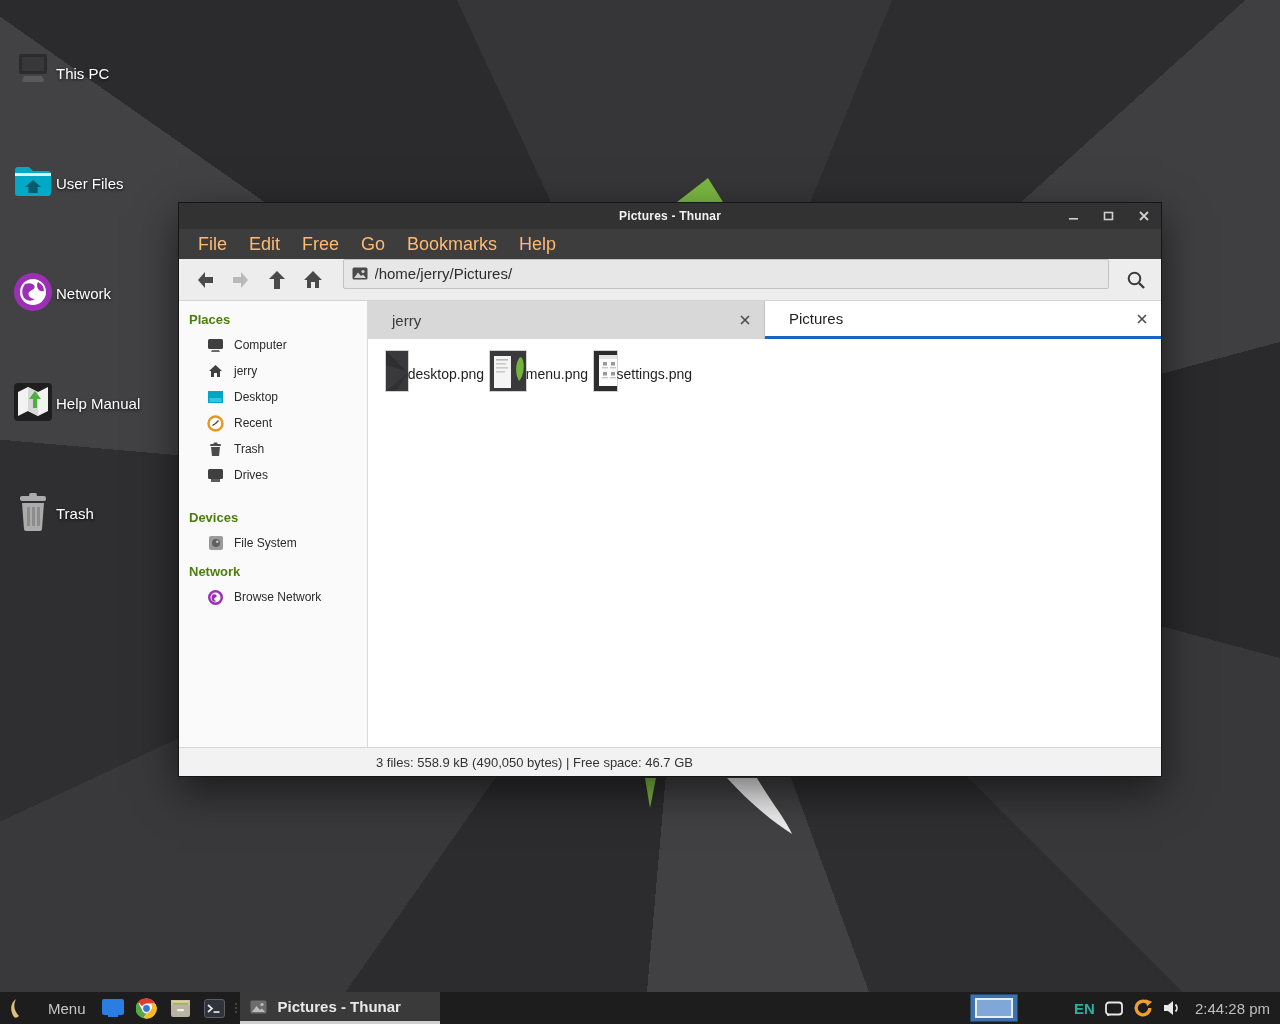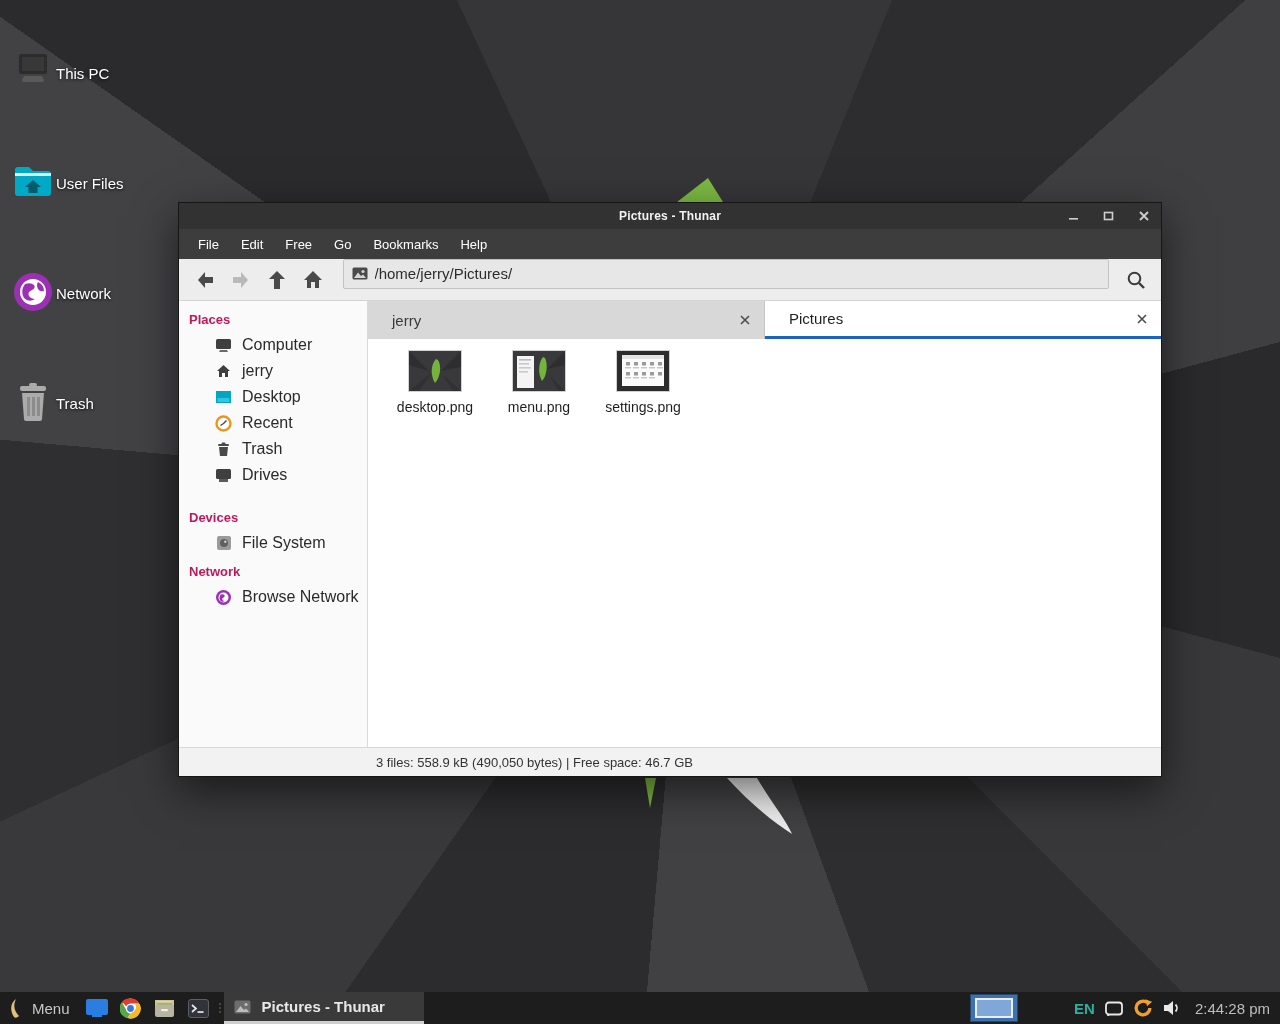--- a/index.html
+++ b/index.html
@@ -26,53 +26,53 @@
   
   .window { position:absolute; left:178px; top:202px; width:984px; height:575px;
     border:1px solid #161616; box-shadow:0 14px 40px rgba(0,0,0,.55);
     display:flex; flex-direction:column; background:#fff; }
   .titlebar { height:26px; background:#323232; display:flex; align-items:center; position:relative; flex:0 0 auto; }
   .titlebar .title { position:absolute; left:0; right:0; text-align:center; color:#f2f2f2; font-size:12px; font-weight:bold; letter-spacing:.2px; }
   .win-btns { position:absolute; right:10px; top:0; height:26px; display:flex; align-items:center; gap:21px; }
   .win-btn { width:14px; height:14px; display:flex; align-items:center; justify-content:center; cursor:pointer; }
 
   .menubar { height:30px; background:#3d3d3d; display:flex; align-items:center; padding-left:8px; flex:0 0 auto; }
-  .menu-item { color:#ffffff; font-size:13px; padding:0 11px; height:30px; display:flex; align-items:center; cursor:default; }
+  .menu-item { color:#fdba74; font-size:18px; padding:0 11px; height:30px; display:flex; align-items:center; cursor:default; }
 
   .toolbar { height:42px; background:#ededed; border-bottom:1px solid #d3d3d3; display:flex; align-items:center; padding:0 8px; flex:0 0 auto; }
   .nav-btn { width:36px; height:30px; display:flex; align-items:center; justify-content:center; border-radius:3px; cursor:pointer; }
   .pathbar { flex:1; height:30px; margin:0 10px 12px 12px; background:#e7e7e7; border:1px solid #c2c2c2; border-radius:2px; display:flex; align-items:center; padding:0 8px; }
   .pathbar input { border:none; outline:none; background:transparent; font-family:"Liberation Sans","DejaVu Sans",sans-serif; font-size:15px; color:#2d2d2d; width:100%; margin-left:7px; }
   .search-btn { width:34px; height:30px; display:flex; align-items:center; justify-content:center; cursor:pointer; }
 
   .main-row { flex:1; display:flex; min-height:0; }
   .sidebar { width:189px; background:#fafafa; border-right:1px solid #d9d9d9; padding-top:5px; overflow:hidden; }
-  .side-header { font-size:13px; font-weight:bold; color:#be185d; padding:6px 24px 5px 10px; }
-  .side-row { height:26px; display:flex; align-items:center; padding-left:36px; gap:10px; font-size:16px; color:#2a2a2a; cursor:pointer; }
+  .side-header { font-size:13px; font-weight:bold; color:#4d7c0f; padding:6px 24px 5px 10px; }
+  .side-row { height:26px; display:flex; align-items:center; padding-left:28px; gap:10px; font-size:12px; color:#2a2a2a; cursor:pointer; }
   .side-row .sic { width:17px; height:17px; display:flex; align-items:center; justify-content:center; }
 
   .right-pane { flex:1; display:flex; flex-direction:column; min-width:0; }
   .tabbar { height:38px; background:#d8d8d8; display:flex; flex:0 0 auto; }
   .tab { flex:1; display:flex; align-items:center; position:relative; padding:0 10px 0 24px; cursor:pointer; }
   .tab .tab-label { font-size:15px; color:#3a3a3a; flex:1; }
   .tab .tab-close { width:18px; height:18px; display:flex; align-items:center; justify-content:center; color:#4c4c4c; font-size:14px; cursor:pointer; }
   .tab.inactive { background:#d8d8d8; border-right:1px solid #c4c4c4; }
   .tab.active { background:#ffffff; border-bottom:3px solid #1b64c4;gap:23px; }
   .tab.active .tab-label { color:#1f1f1f; }
 
   .filepane { flex:1; background:#ffffff; padding:10px 0 0 18px; display:flex; align-items:flex-start; gap:6px; }
-  .file-item { width:98px; display:flex; flex-direction:column; align-items:center; cursor:pointer; }
+  .file-item { width:98px; display:flex; flex-direction:row; align-items:center; cursor:pointer; }
   .file-thumb { width:52px; height:40px; margin-top:2px; box-shadow:0 0 0 1px rgba(0,0,0,.18); }
   .file-name { margin-top:8px; font-size:14px; color:#1f1f1f; }
 
   .statusbar { height:29px; background:#f2f2f2; border-top:1px solid #d8d8d8; display:flex; align-items:center; padding-left:197px; font-size:13px; color:#333; flex:0 0 auto; }
 
   
   .taskbar { position:absolute; left:0; bottom:0; width:1280px; height:32px; background:#1d1d1d; display:flex; align-items:center; z-index:20; }
-  .tb-menu { display:flex; align-items:center; gap:8px; padding:0 10px 0 8px; height:32px; cursor:pointer; }
+  .tb-menu { display:flex; align-items:center; gap:24px; padding:0 10px 0 8px; height:32px; cursor:pointer; }
   .tb-menu-label { color:#c6c6c6; font-size:15px; }
   .tb-launcher { width:34px; height:32px; display:flex; align-items:center; justify-content:center; cursor:pointer; }
   .tb-sep { width:8px; height:32px; display:flex; flex-direction:column; align-items:center; justify-content:center; gap:2px; }
   .tb-sep i { width:2px; height:2px; background:#555; border-radius:50%; display:block; }
   .task-button { height:32px; width:200px; background:#3a3a3a; display:flex; align-items:center; gap:11px; padding:0 10px; border-bottom:3px solid #cfcfcf; cursor:pointer; }
   .task-button .task-label { color:#e8e8e8; font-size:15px; font-weight:bold; white-space:nowrap; overflow:hidden; }
   .tb-spacer { flex:1; }
   .pager { width:48px; height:28px; background:#3d72ae; border:1px solid #27476c; display:flex; align-items:center; justify-content:center; margin-right:56px; cursor:pointer; }
   .pager-inner { width:38px; height:20px; background:#7fa8d9; border:2px solid #e8eef6; }
   .tray { display:flex; align-items:center; gap:9px; padding-right:10px; }
@@ -121,20 +121,31 @@
       <svg width="46" height="44" viewBox="0 0 46 44">
           <circle cx="23" cy="22" r="19" fill="#9b30b4"></circle>
           <circle cx="23" cy="22" r="13" fill="#ffffff"></circle>
           <path d="M15 14 q6 -2 9 1 q2 3 -2 5 q-5 2 -3 6 q2 3 6 3 q-6 4 -11 -1 q-4 -7 1 -14 Z" fill="#9b30b4"></path>
           <path d="M28 12 q6 3 6 9 q-4 1 -6 -2 q-2 -4 0 -7 Z" fill="#9b30b4"></path>
         </svg>
     </span>
     <span class="lbl">Network</span>
   </div>
 
+  <div class="desk-item">
+    <span class="ico">
+      <svg width="46" height="44" viewBox="0 0 46 44">
+          <rect x="4" y="3" width="38" height="38" rx="4" fill="#1e1e1e"></rect>
+          <path d="M8 12 l10 -5 l10 5 l10 -5 v24 l-10 5 l-10 -5 l-10 5 Z" fill="#f2f2f2"></path>
+          <path d="M18 7 l10 5 v24 l-10 -5 Z" fill="#d8d8d8"></path>
+          <path d="M23 28 v-9 h-4 l6 -8 l6 8 h-4 v9 Z" fill="#4caf3e"></path>
+        </svg>
+    </span>
+    <span class="lbl">Help Manual</span>
+  </div>
 
   <div class="desk-item">
     <span class="ico">
       <svg width="46" height="44" viewBox="0 0 46 44">
           <rect x="10" y="6" width="26" height="5" rx="2" fill="#ababab"></rect>
           <rect x="19" y="3" width="8" height="4" rx="2" fill="#ababab"></rect>
           <path d="M12 13 h22 l-2 26 q0 2 -2 2 h-14 q-2 0 -2 -2 Z" fill="#ababab"></path>
           <rect x="17" y="17" width="3" height="19" fill="#8c8c8c"></rect>
           <rect x="22" y="17" width="3" height="19" fill="#8c8c8c"></rect>
           <rect x="27" y="17" width="3" height="19" fill="#8c8c8c"></rect>

